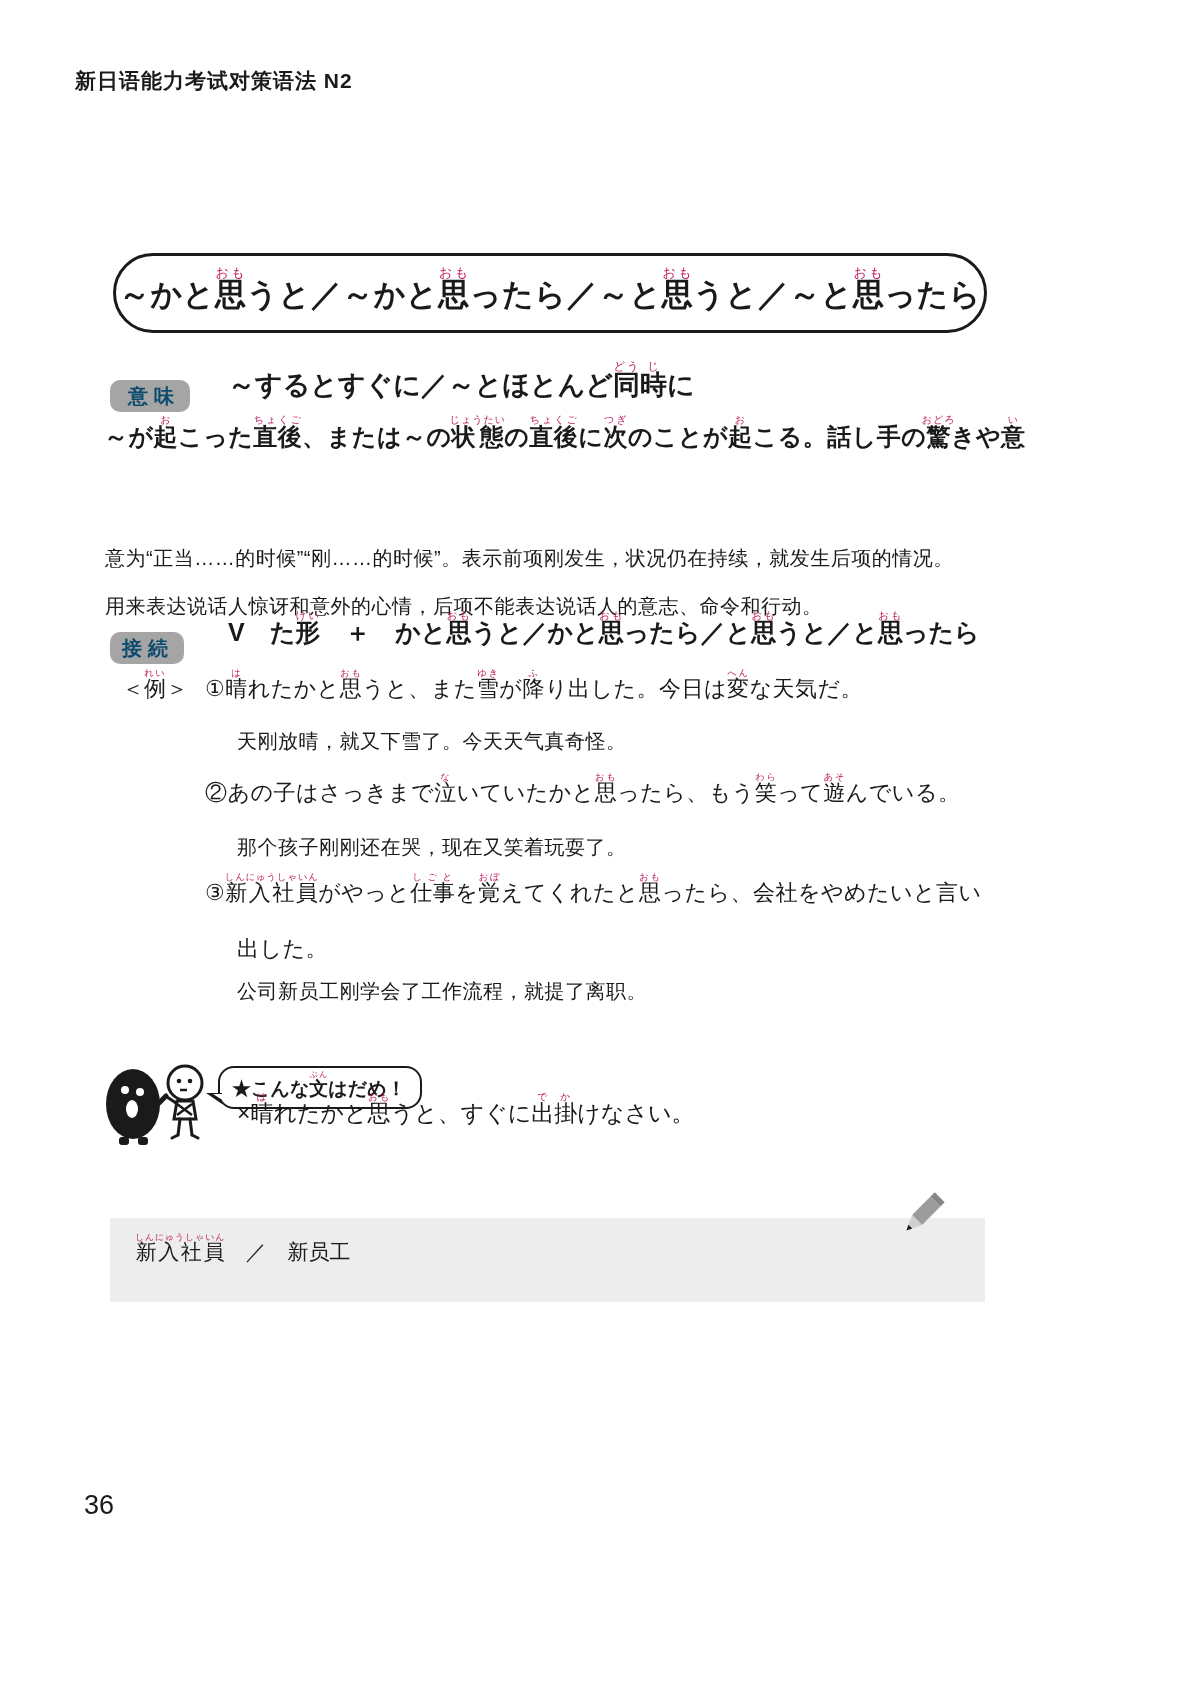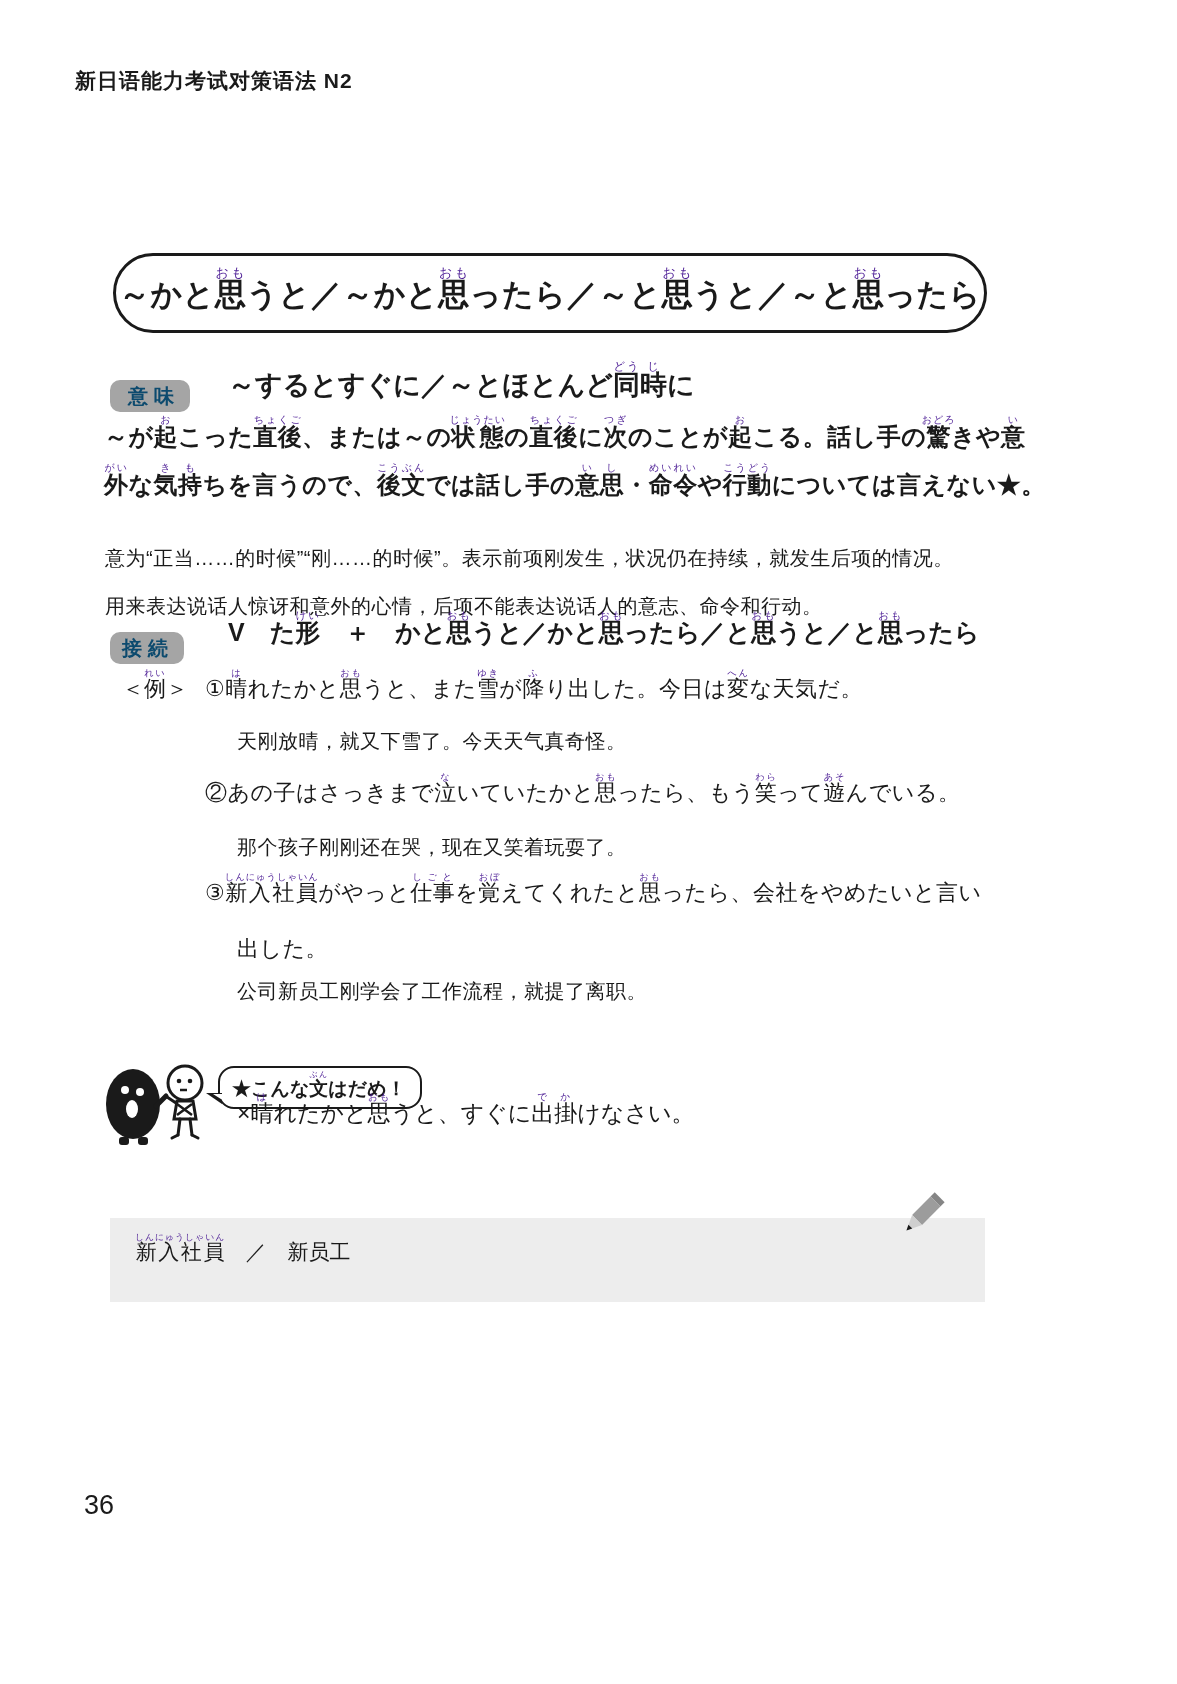--- a/index.html
+++ b/index.html
@@ -1,19 +1,19 @@
 <!DOCTYPE html>
 <html><head>
 <meta charset="utf-8">
 <style>
   html,body{margin:0;padding:0;background:#fff;}
   .page{position:relative;width:1177px;height:1684px;background:#ffffff;
         font-family:"Liberation Sans",sans-serif;color:#1a1a1a;overflow:hidden;}
   .abs{position:absolute;}
-  rt{font-size:0.42em;font-weight:400;letter-spacing:1px;color:#4c1d95;}
+  rt{font-size:0.42em;font-weight:400;letter-spacing:1px;color:#be185d;}
   .rb{line-height:1.55;white-space:nowrap;}
   .header{font-size:21px;font-weight:700;letter-spacing:1px;}
   .title-box{left:113px;top:253px;width:868px;height:74px;border:3px solid #1a1a1a;
              border-radius:40px;display:flex;align-items:center;justify-content:center;background:#fff;}
   .title-text{font-size:31px;font-weight:800;letter-spacing:0.5px;}
   .badge{background:#a5a5a5;color:#0c4a6e;font-size:20px;font-weight:700;
          letter-spacing:6px;padding:6px 10px 6px 18px;border-radius:10px;line-height:1;}
   .h-meaning{font-size:27px;font-weight:800;}
   .jp-line{font-size:24px;font-weight:700;letter-spacing:0.5px;}
   .cn-line{font-size:20px;letter-spacing:0.5px;}
@@ -40,21 +40,20 @@
   <div class="abs header" style="left:75px;top:56px;margin-top:11px;">新日语能力考试对策语法 N2</div>
 
   <div class="abs title-box">
     <div class="title-text rb">～かと<ruby>思<rt>おも</rt></ruby>うと／～かと<ruby>思<rt>おも</rt></ruby>ったら／～と<ruby>思<rt>おも</rt></ruby>うと／～と<ruby>思<rt>おも</rt></ruby>ったら</div>
   </div>
 
   <div class="abs badge" style="left:110px;top:380px;">意味</div>
   <div class="abs h-meaning rb" style="left:228px;top:360px;">～するとすぐに／～とほとんど<ruby>同<rt>どう</rt></ruby><ruby>時<rt>じ</rt></ruby>に</div>
 
   <div class="abs jp-line rb" style="left:104px;top:414px;">～が<ruby>起<rt>お</rt></ruby>こった<ruby>直後<rt>ちょくご</rt></ruby>、または～の<ruby>状態<rt>じょうたい</rt></ruby>の<ruby>直後<rt>ちょくご</rt></ruby>に<ruby>次<rt>つぎ</rt></ruby>のことが<ruby>起<rt>お</rt></ruby>こる。話し手の<ruby>驚<rt>おどろ</rt></ruby>きや<ruby>意<rt>い</rt></ruby></div>
-  <div class="abs jp-line rb" style="left:104px;top:462px;"><ruby>外<rt>がい</rt></ruby>な<ruby>気<rt>き</rt></ruby><ruby>持<rt>も</rt></ruby>ちを言うので、<ruby>後文<rt>こうぶん</rt></ruby>では話し手の<ruby>意思<rt>いし</rt></ruby>・<ruby>命令<rt>めいれい</rt></ruby>や<ruby>行動<rt>こうどう</rt></ruby>については言えない★。</div>
 
   <div class="abs cn-line" style="left:105px;top:545px;">意为“正当……的时候”“刚……的时候”。表示前项刚发生，状况仍在持续，就发生后项的情况。</div>
   <div class="abs cn-line" style="left:105px;top:593px;">用来表达说话人惊讶和意外的心情，后项不能表达说话人的意志、命令和行动。</div>
 
   <div class="abs badge" style="left:110px;top:632px;padding-left:12px;">接続</div>
   <div class="abs formula rb" style="left:228px;top:610px;">V　た<ruby>形<rt>けい</rt></ruby>　＋　かと<ruby>思<rt>おも</rt></ruby>うと／かと<ruby>思<rt>おも</rt></ruby>ったら／と<ruby>思<rt>おも</rt></ruby>うと／と<ruby>思<rt>おも</rt></ruby>ったら</div>
 
   <div class="abs ex-label rb" style="left:122px;top:668px;">＜<ruby>例<rt>れい</rt></ruby>＞</div>
 
   <div class="abs ex-jp rb" style="left:205px;top:668px;">①<ruby>晴<rt>は</rt></ruby>れたかと<ruby>思<rt>おも</rt></ruby>うと、また<ruby>雪<rt>ゆき</rt></ruby>が<ruby>降<rt>ふ</rt></ruby>り出した。今日は<ruby>変<rt>へん</rt></ruby>な天気だ。</div>

